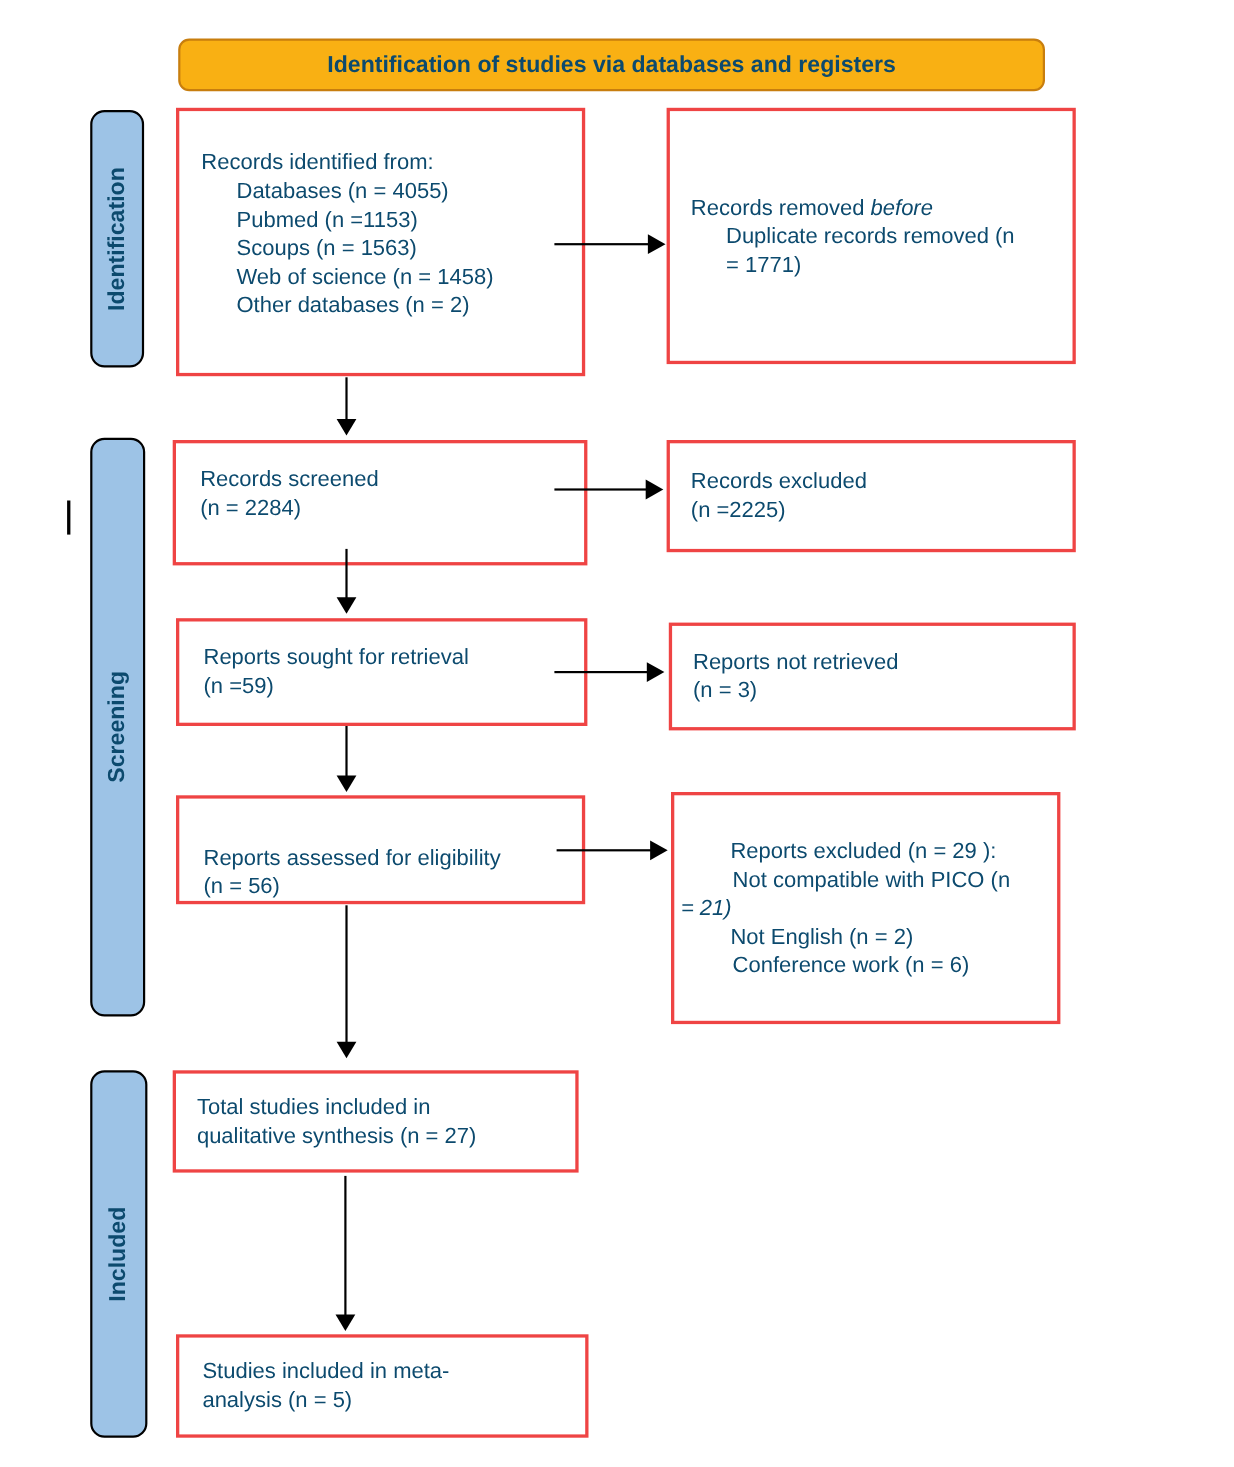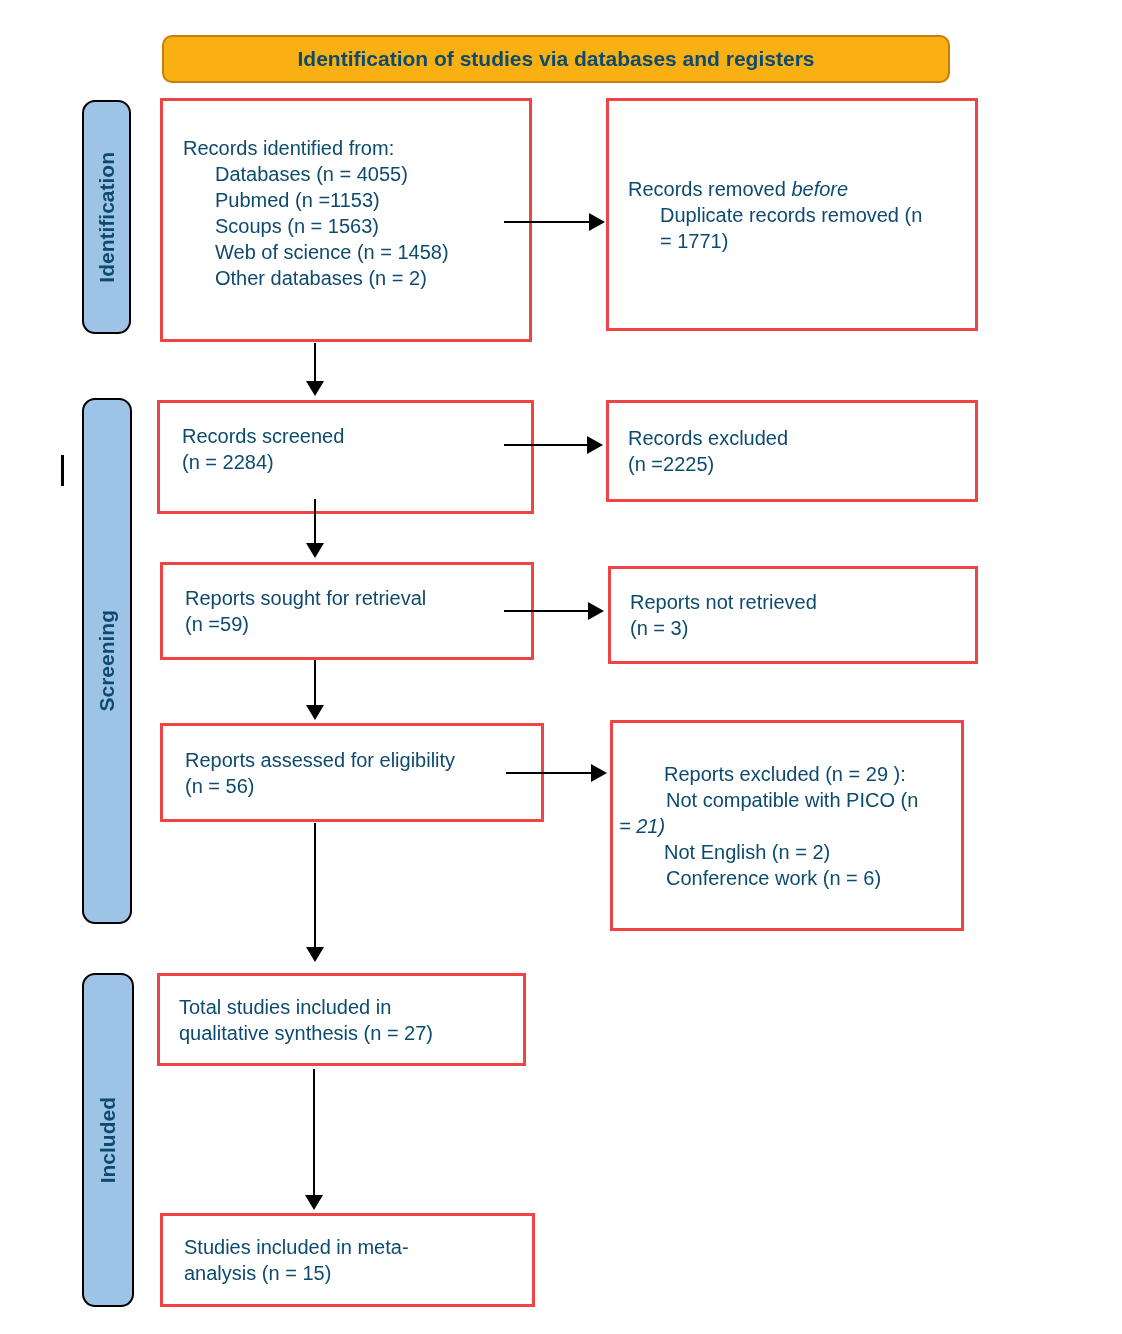--- a/index.html
+++ b/index.html
@@ -32,21 +32,21 @@
     font-size:20px; line-height:26px;
   }
   .fbox .line { white-space:nowrap; }
   .ind32 { padding-left:32px; }
   .box-identified  { left:160px; top:98px;  width:340px; height:224px; padding:0 6px 14px 20px; }
   .box-removed     { left:606px; top:98px;  width:341px; height:227px; padding:0 6px 0 19px; }
   .box-screened    { left:157px; top:400px; width:343px; height:92px;  padding:0 6px 16px 22px; }
   .box-excluded    { left:606px; top:400px; width:341px; height:96px;  padding:0 6px 0 19px; }
   .box-sought      { left:160px; top:562px; width:340px; height:92px;  padding:0 6px 0 22px; }
   .box-notretr     { left:608px; top:566px; width:339px; height:92px;  padding:0 6px 0 19px; }
-  .box-assessed    { left:160px; top:723px; width:340px; height:93px;  padding:0 16px 0 22px; }
+  .box-assessed    { left:160px; top:723px; width:340px; height:93px;  padding:0 4px 0 22px;justify-content:flex-end; }
   .box-repexcl     { left:610px; top:720px; width:338px; height:205px; padding:0 4px 0 6px; }
   .box-total       { left:157px; top:973px; width:338px; height:87px;  padding:0 6px 0 19px; }
   .box-meta        { left:160px; top:1213px;width:342px; height:88px;  padding:0 6px 0 21px; }
   .ra-ind1 { padding-left:45px; }
   .ra-ind2 { padding-left:47px; }
   .ra-ind0 { padding-left:0;font-style:italic; }
   .shaft-v { position:absolute; width:2px; background:#000; }
   .shaft-h { position:absolute; height:2px; background:#000; }
   .head-down { position:absolute; width:0; height:0;
     border-left:9px solid transparent; border-right:9px solid transparent;
@@ -122,21 +122,21 @@
     <div class="line ra-ind2">Conference work (n = 6)</div>
   </div>
 
   <div class="fbox box-total">
     <div class="line">Total studies included in</div>
     <div class="line">qualitative synthesis (n = 27)</div>
   </div>
 
   <div class="fbox box-meta">
     <div class="line">Studies included in meta-</div>
-    <div class="line">analysis (n = 15)</div>
+    <div class="line">analysis (n = 5)</div>
   </div>
 
   <div>
     <div class="shaft-v" style="left:314px; top:343px; height:39px;"></div>
     <div class="head-down" style="left:306px; top:381px;"></div>
   </div>
   <div>
     <div class="shaft-v" style="left:314px; top:499px; height:45px;"></div>
     <div class="head-down" style="left:306px; top:543px;"></div>
   </div>

